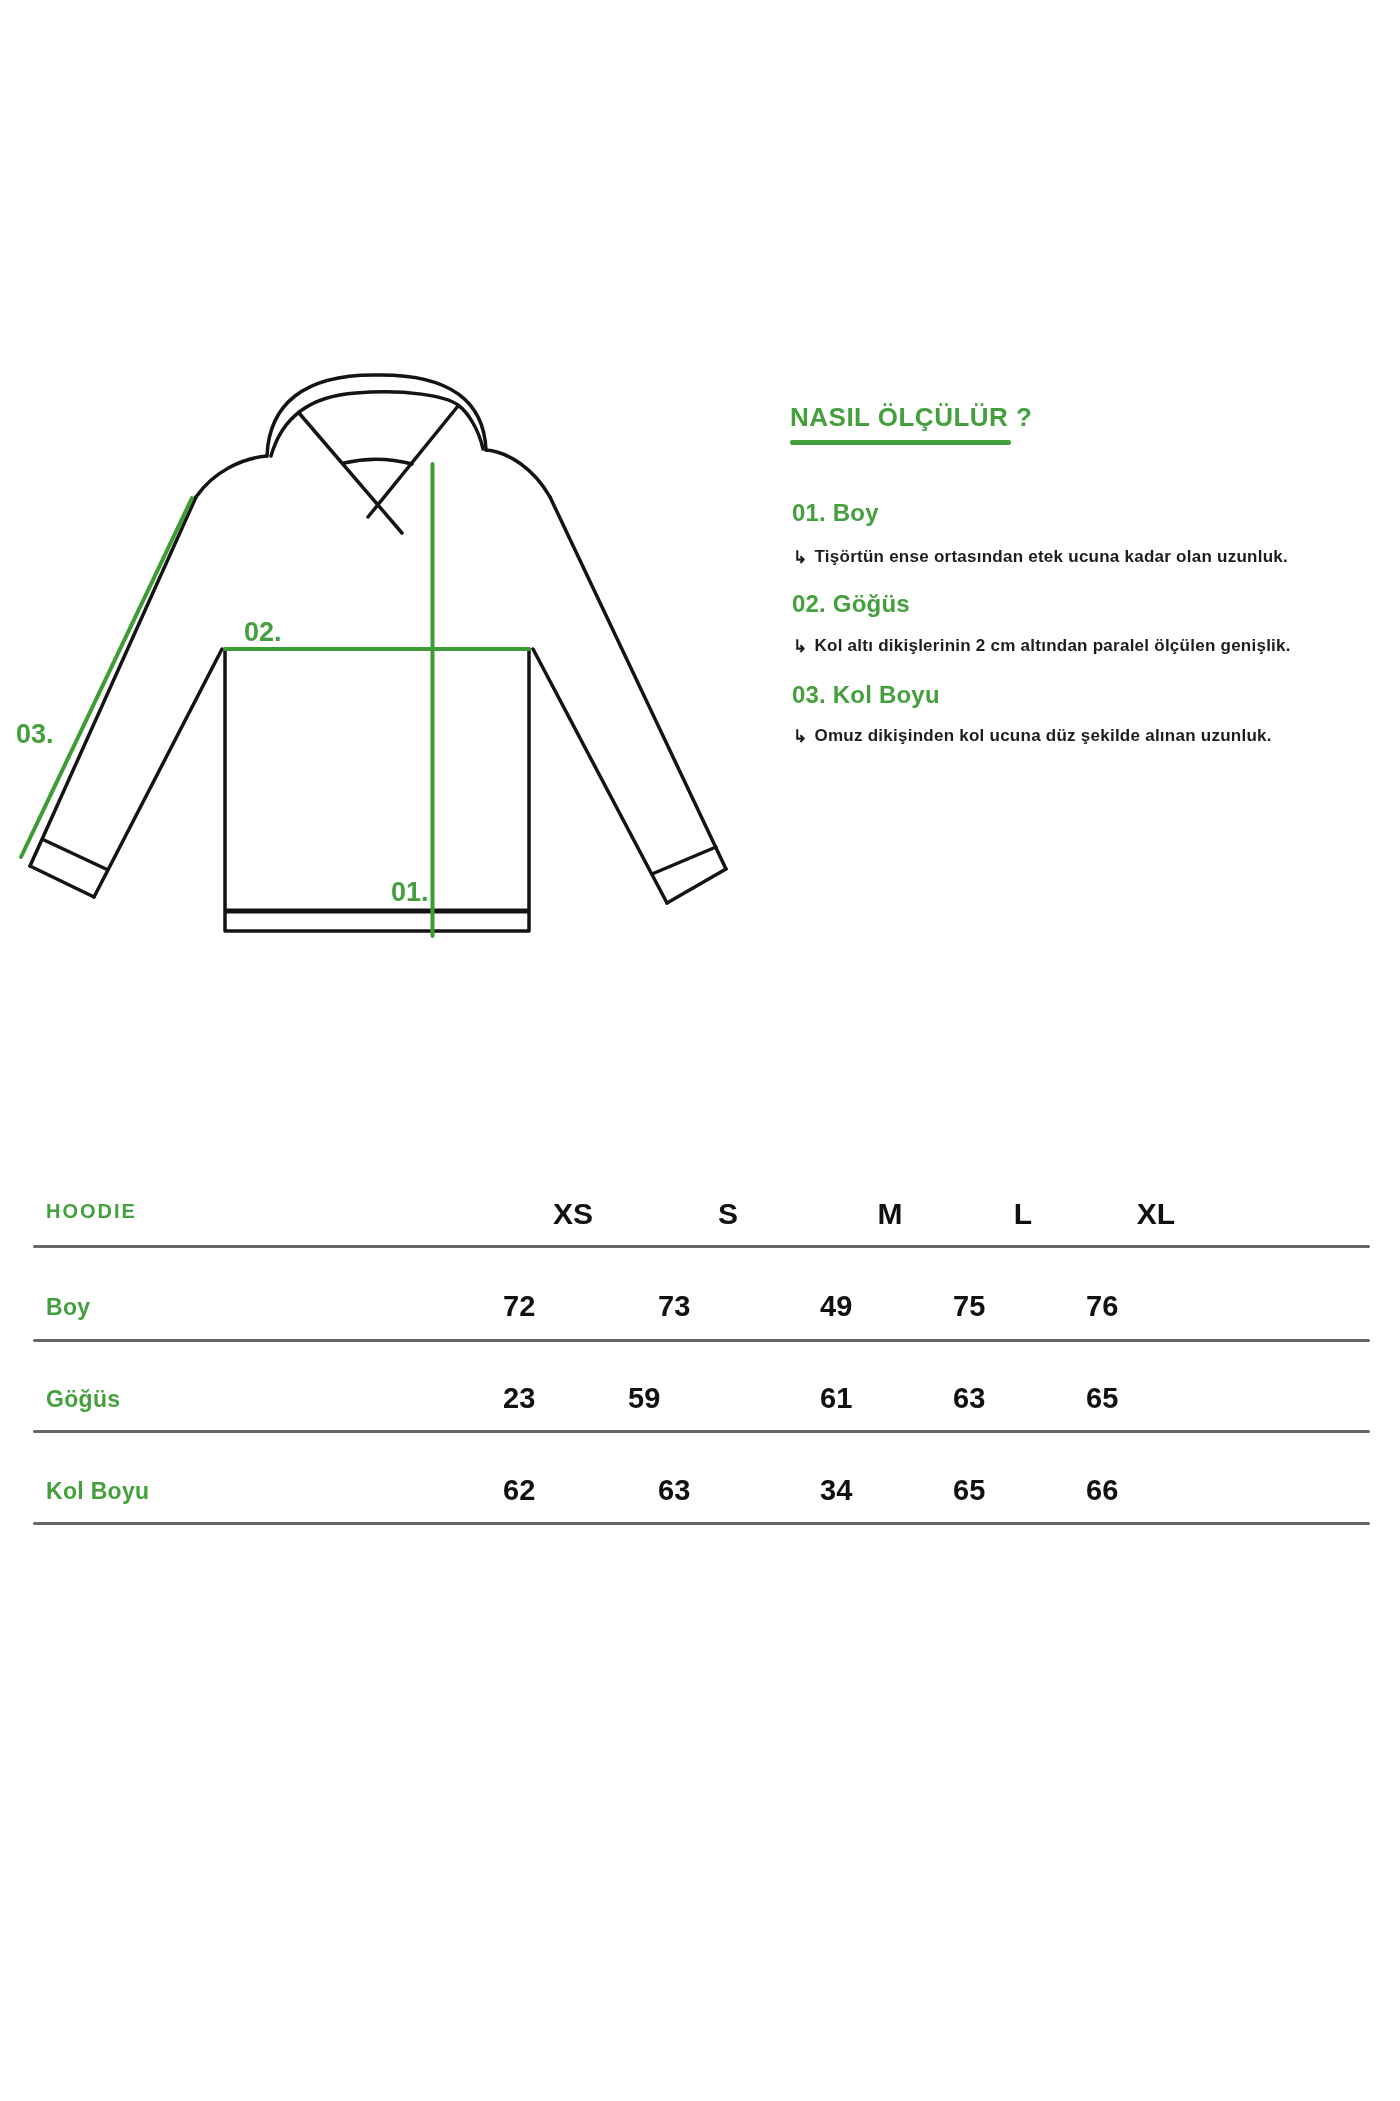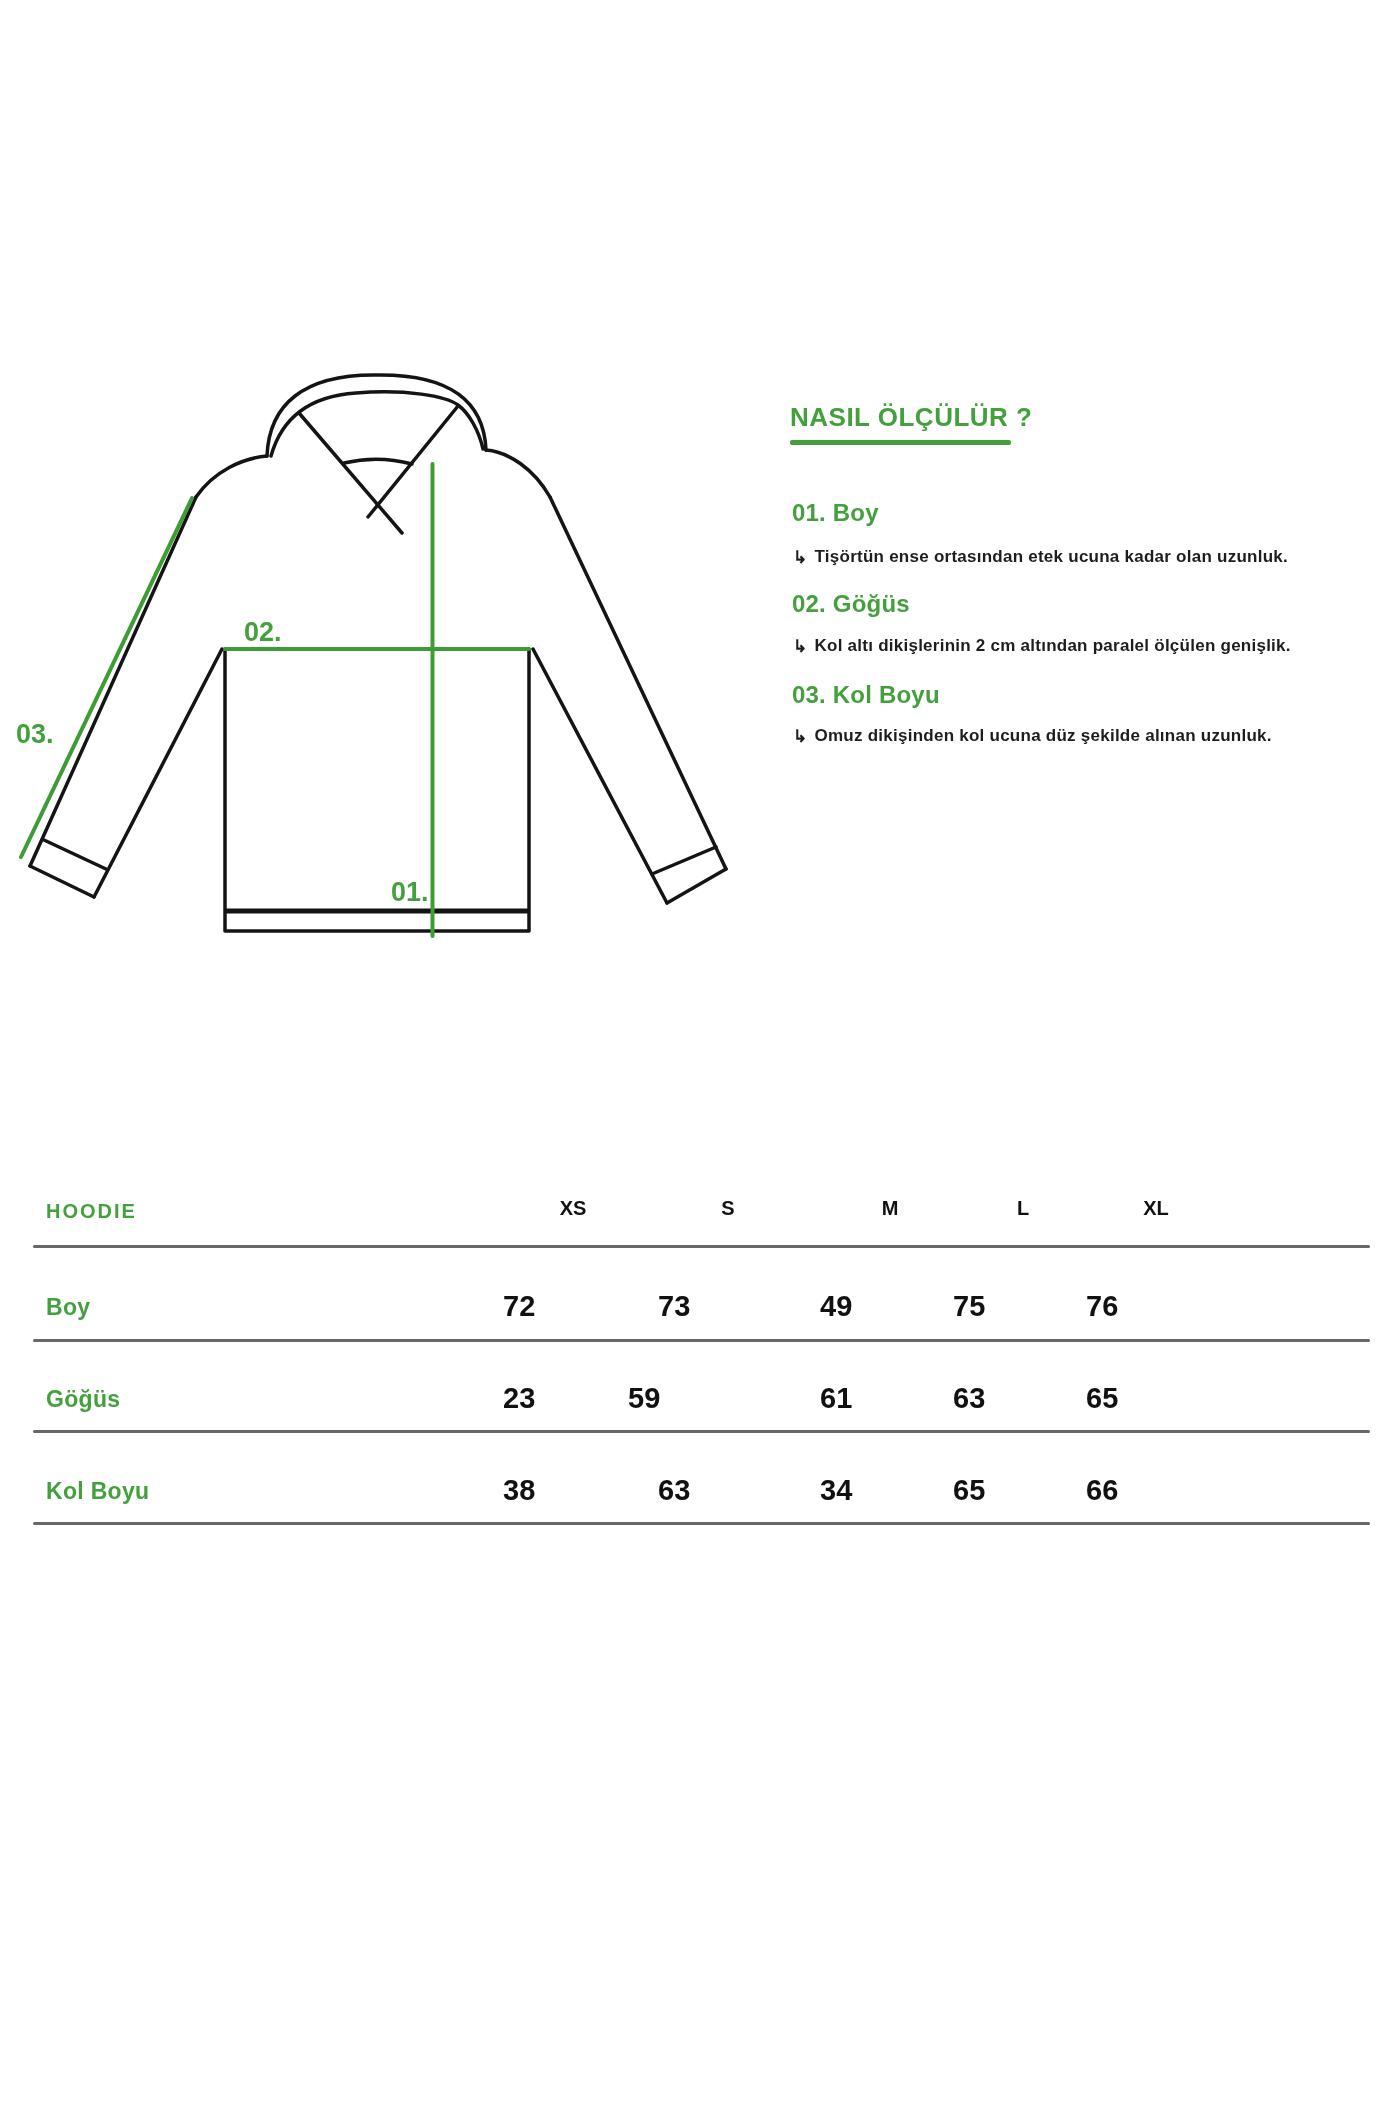--- a/index.html
+++ b/index.html
@@ -11,21 +11,21 @@
   
   .howto-title{font-size:26px;font-weight:700;letter-spacing:.5px;color:#44A03C;}
   .howto-underline{height:5px;background:#44A03C;border-radius:2px;}
   .item-heading{font-size:24px;font-weight:600;color:#44A03C;letter-spacing:.2px;text-align:center;}
   .item-desc{font-size:17px;font-weight:600;letter-spacing:.25px;color:#1d1d1d;display:flex;align-items:flex-start;}
   .item-desc .arrow{margin-right:7px;font-weight:600;}
   
   .diagram-label{font-family:"Liberation Sans",sans-serif;font-size:27px;font-weight:600;fill:#44A03C;}
   
   .product-label{font-size:20px;font-weight:700;color:#44A03C;letter-spacing:2px;}
-  .col-head{font-size:20px;font-weight:700;text-align:center;width:140px;color:#111;}
+  .col-head{font-size:30px;font-weight:700;text-align:center;width:140px;color:#111;}
   .row-label{font-size:23px;font-weight:600;color:#44A03C;letter-spacing:.3px;}
   .cell{font-size:29px;font-weight:700;text-align:left;width:140px;color:#111;}
   .tline{height:3px;background:#686868;border-radius:2px;}
 </style>
 </head>
 <body>
 
 <svg class="abs" style="left:0;top:350px" width="760" height="600" viewBox="0 350 760 600">
   <g stroke="#141414" stroke-width="3.5" fill="none" stroke-linecap="round" stroke-linejoin="round">
 
@@ -102,19 +102,19 @@
 
   <div class="abs row-label" style="left:46px;top:1386px">Göğüs</div>
   <div class="abs cell" style="left:503px;top:1382px">23</div>
   <div class="abs cell" style="left:628px;top:1382px">59</div>
   <div class="abs cell" style="left:820px;top:1382px">61</div>
   <div class="abs cell" style="left:953px;top:1382px">63</div>
   <div class="abs cell" style="left:1086px;top:1382px">65</div>
   <div class="abs tline" style="left:33px;top:1430px;width:1337px"></div>
 
   <div class="abs row-label" style="left:46px;top:1478px">Kol Boyu</div>
-  <div class="abs cell" style="left:503px;top:1474px">38</div>
+  <div class="abs cell" style="left:503px;top:1474px">62</div>
   <div class="abs cell" style="left:658px;top:1474px">63</div>
   <div class="abs cell" style="left:820px;top:1474px">34</div>
   <div class="abs cell" style="left:953px;top:1474px">65</div>
   <div class="abs cell" style="left:1086px;top:1474px">66</div>
   <div class="abs tline" style="left:33px;top:1522px;width:1337px"></div>
 </div>
 
 </body></html>

